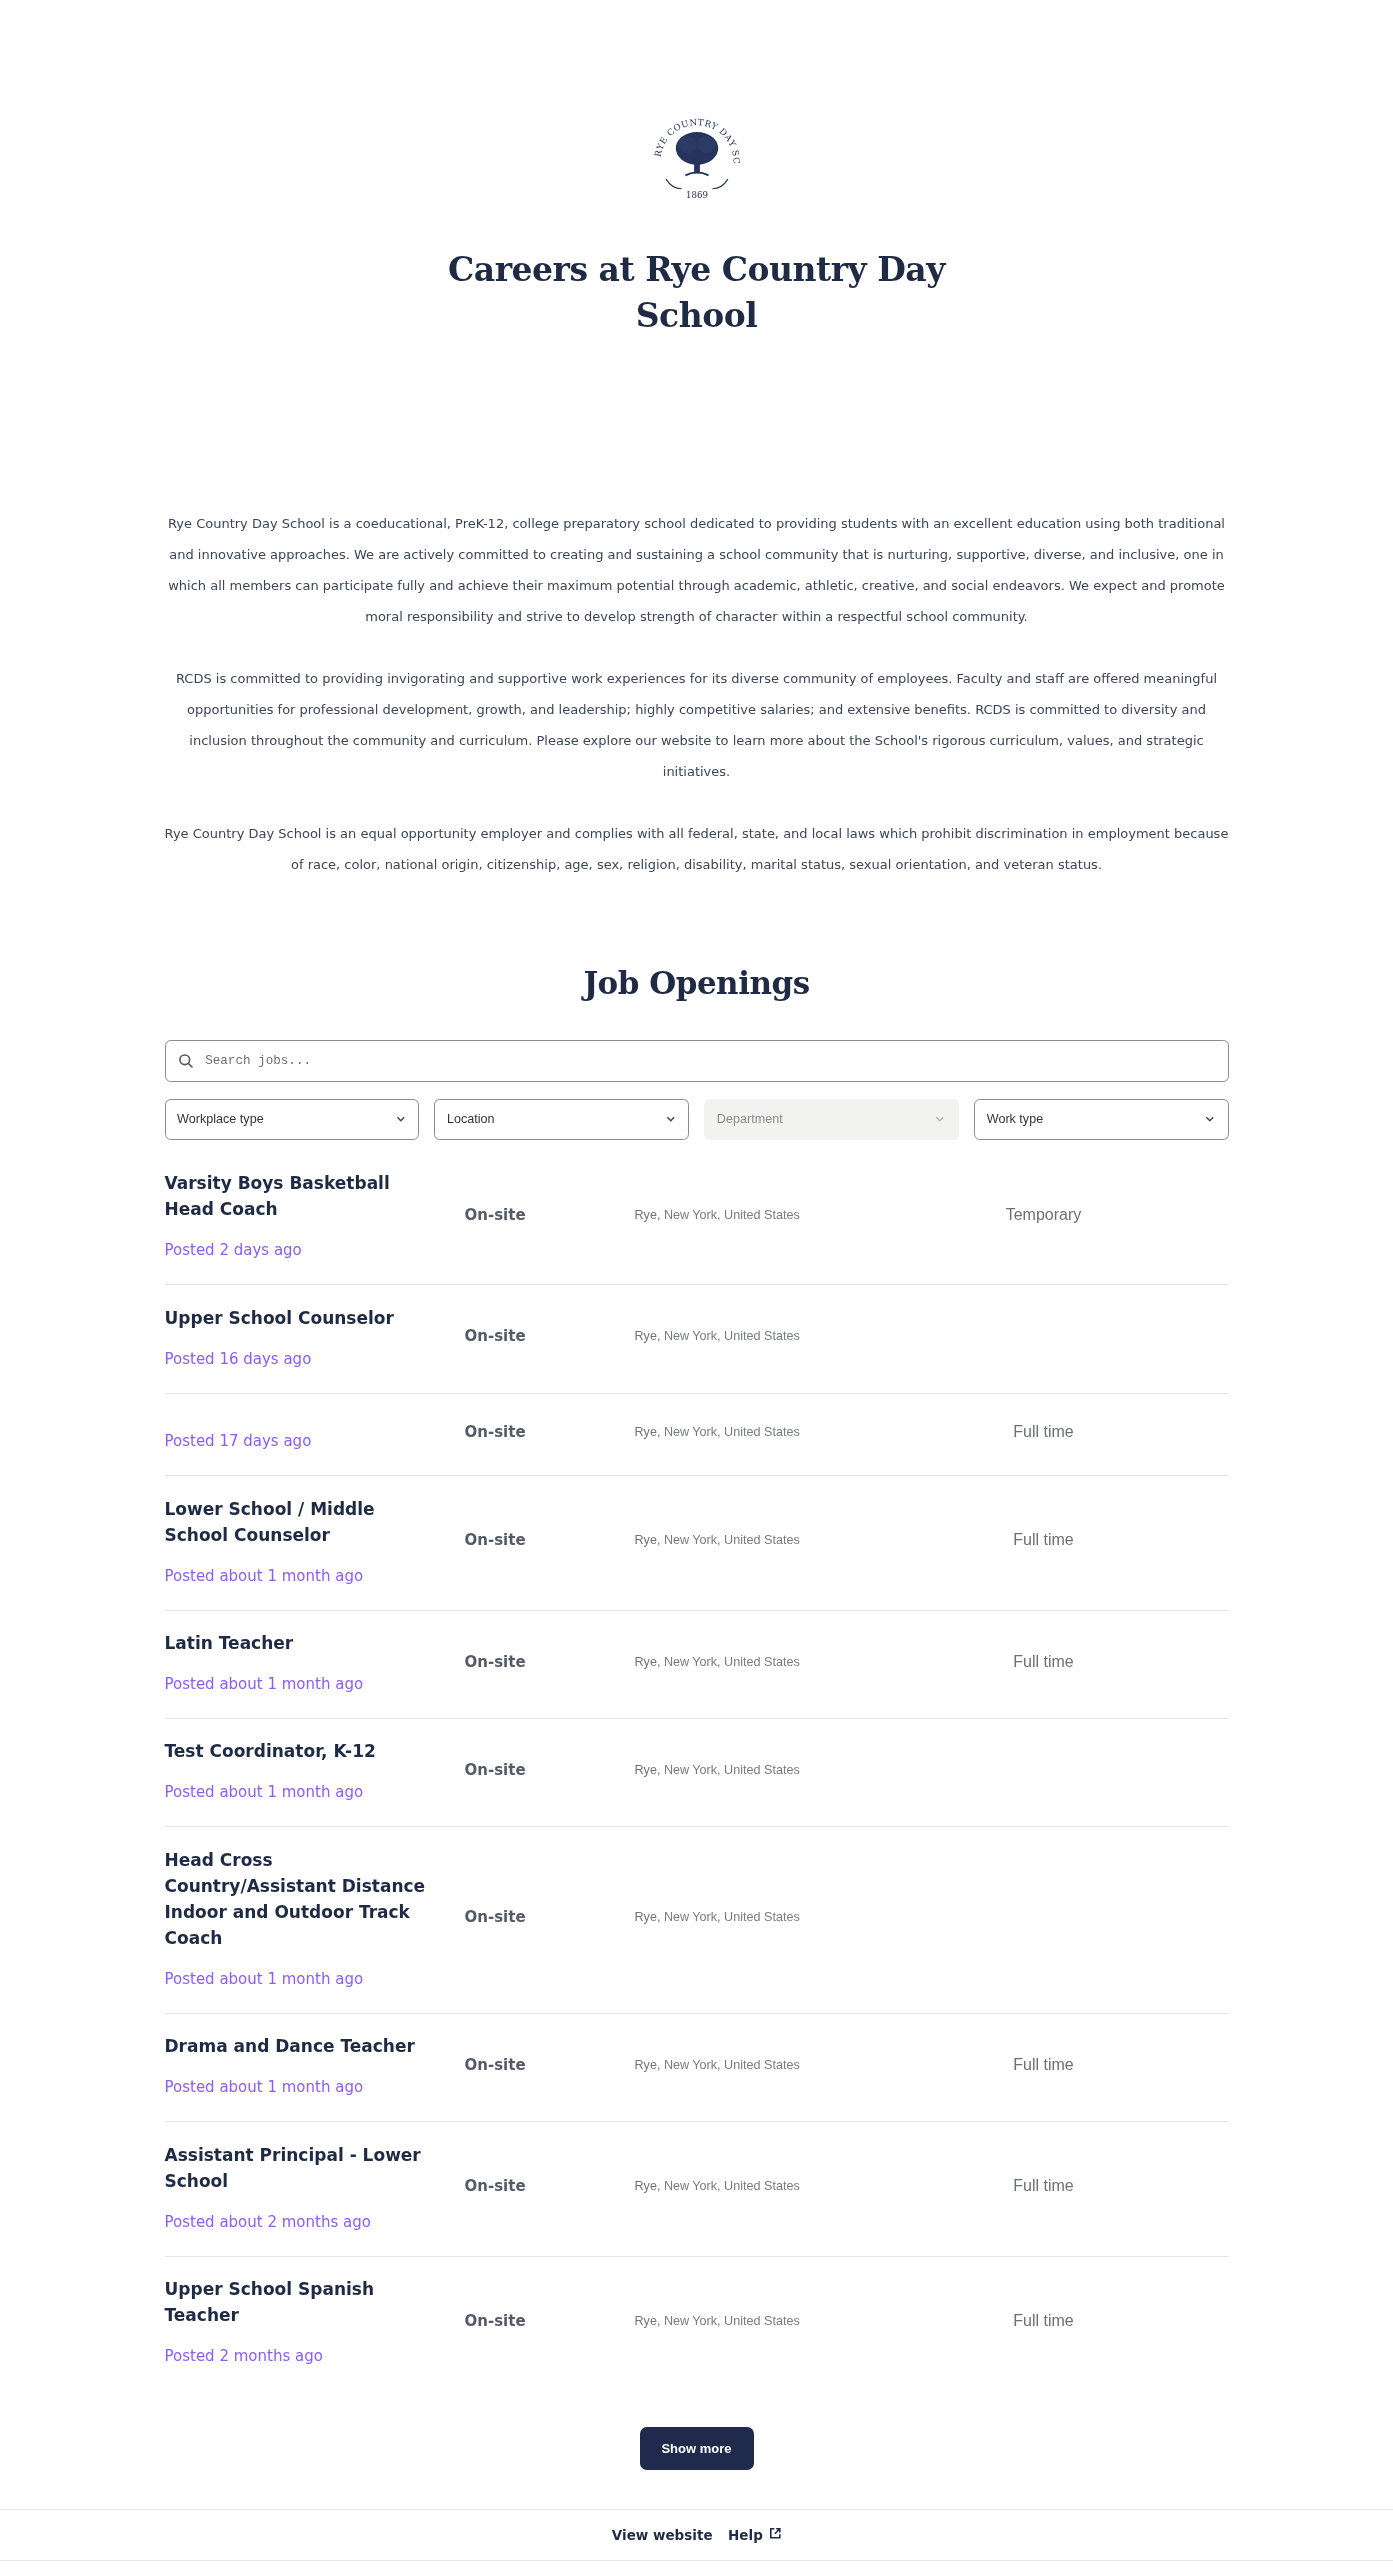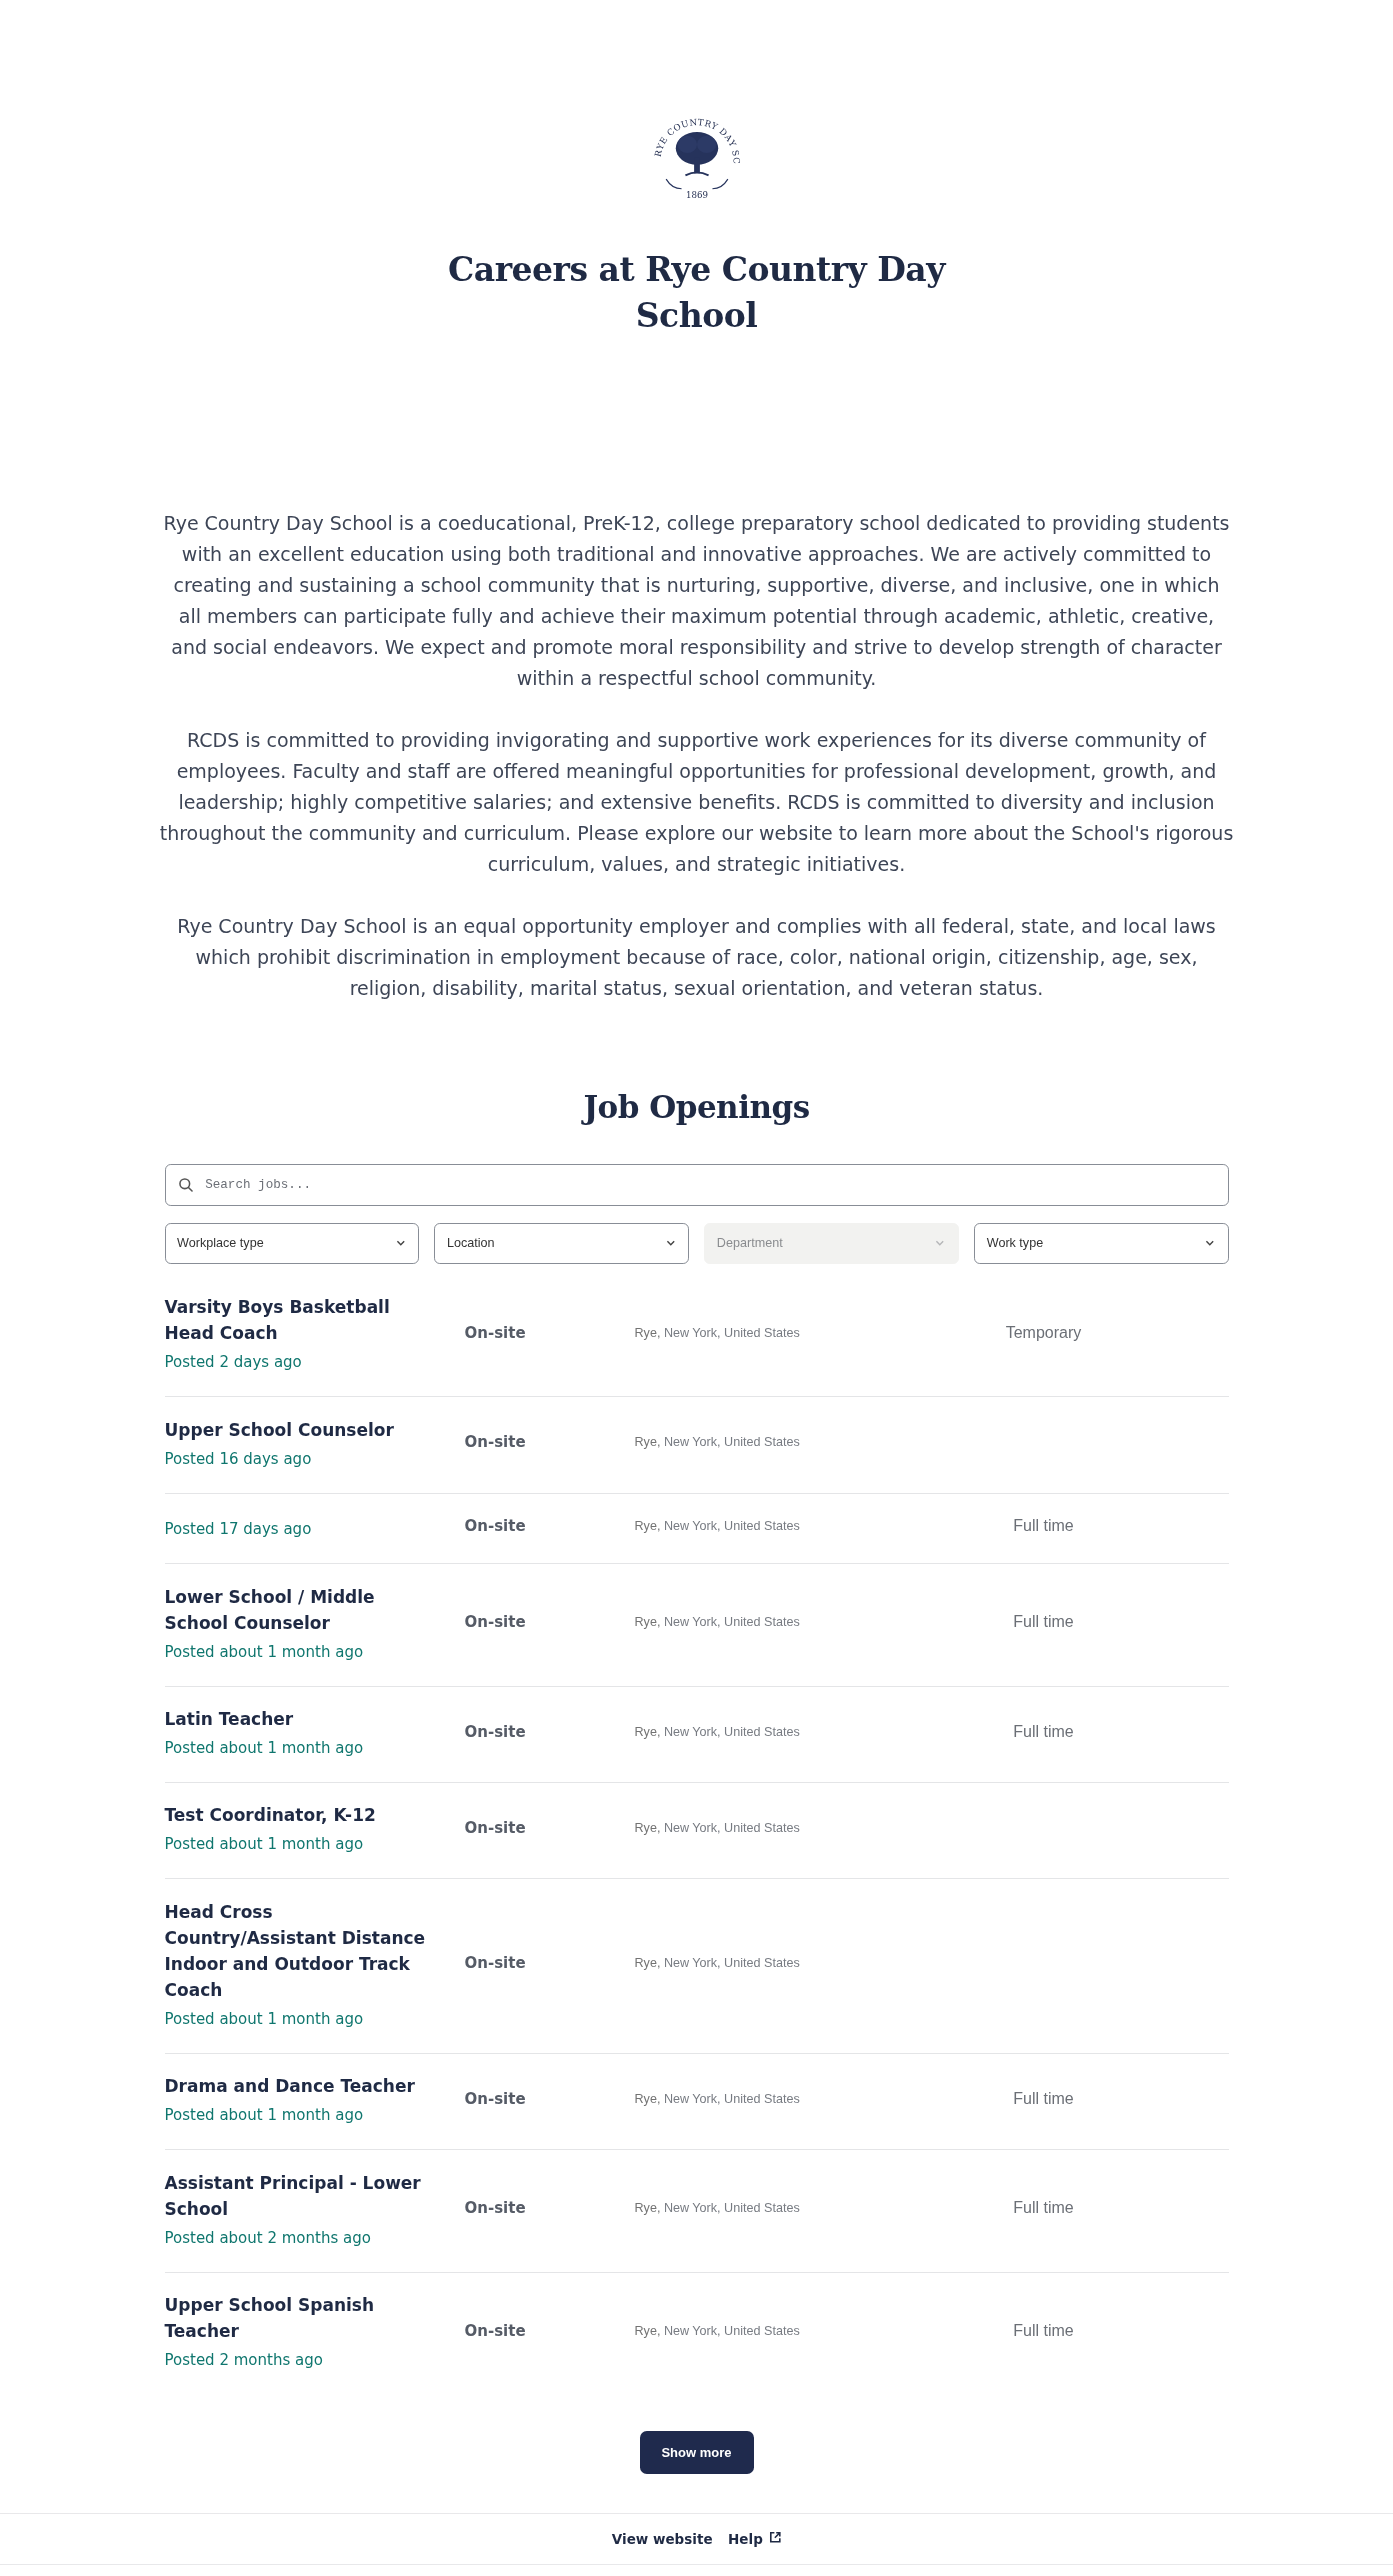--- a/index.html
+++ b/index.html
@@ -23,21 +23,21 @@
     font-weight: bold;
     color: #1f2a44;
     width: 503px;
     margin: 37px auto 0;
     letter-spacing: -0.5px;
   }
   .about {
     width: 1074px;
     margin: 169px auto 0;
     text-align: center;
-    font-size: 19px;
+    font-size: 13px;
     line-height: 31px;
     color: #3d4556;
   }
   .about p { margin-bottom: 31px; }
   .about p:last-child { margin-bottom: 0; }
   .openings-title {
     font-family: "DejaVu Serif", serif;
     font-size: 31px;
     font-weight: bold;
     text-align: center;
@@ -85,21 +85,21 @@
     display: flex; align-items: center;
     border-bottom: 1px solid #e4e5e7;
     padding: 19.4px 0 25px;
   }
   .job:last-child { border-bottom: none; }
   .job-main { width: 300px; }
   .job-title {
     font-size: 17px; font-weight: bold; line-height: 26px;
     color: #1f2a44; padding-right: 29px;
   }
-  .job-posted { font-size: 15px; color: #0f766e; margin-top: 7px; }
+  .job-posted { font-size: 15px; color: #8b5cf6; margin-top: 19px; }
   .job-workplace {
     width: 129px; font-size: 15px; font-weight: bold; color: #555b66;
   }
   .job-location {
     width: 363px; font-family: "Liberation Sans", sans-serif;
     font-size: 12.6px; color: #777b82;
   }
   .job-location .city { color: #737373; padding-left: 41px; }
   .job-type {
     width: 174px; text-align: center;

